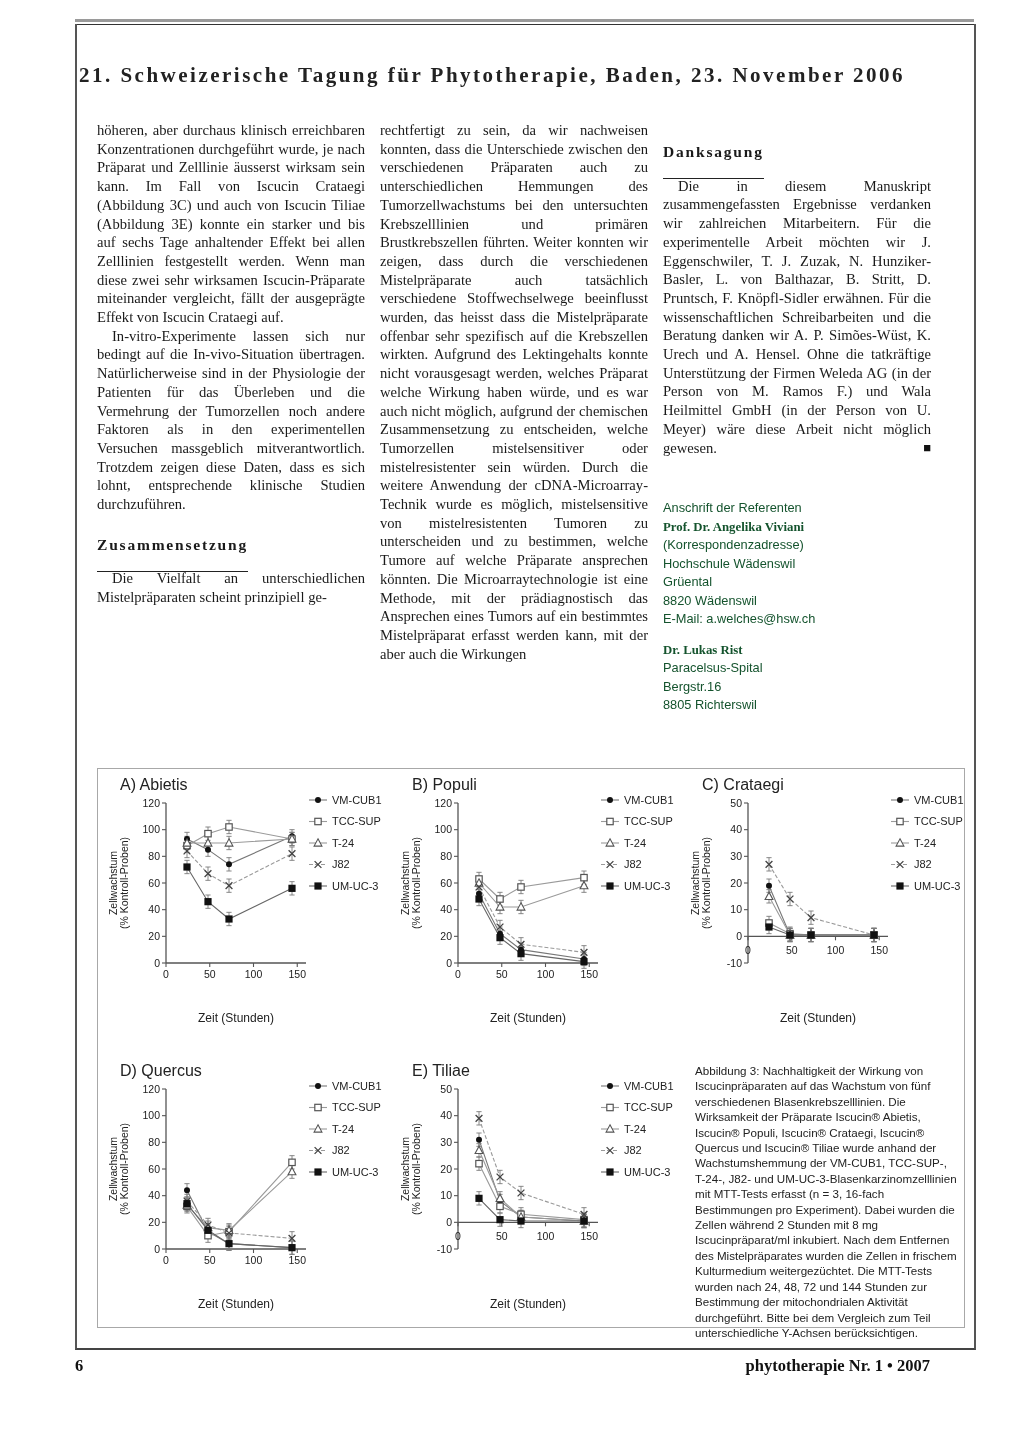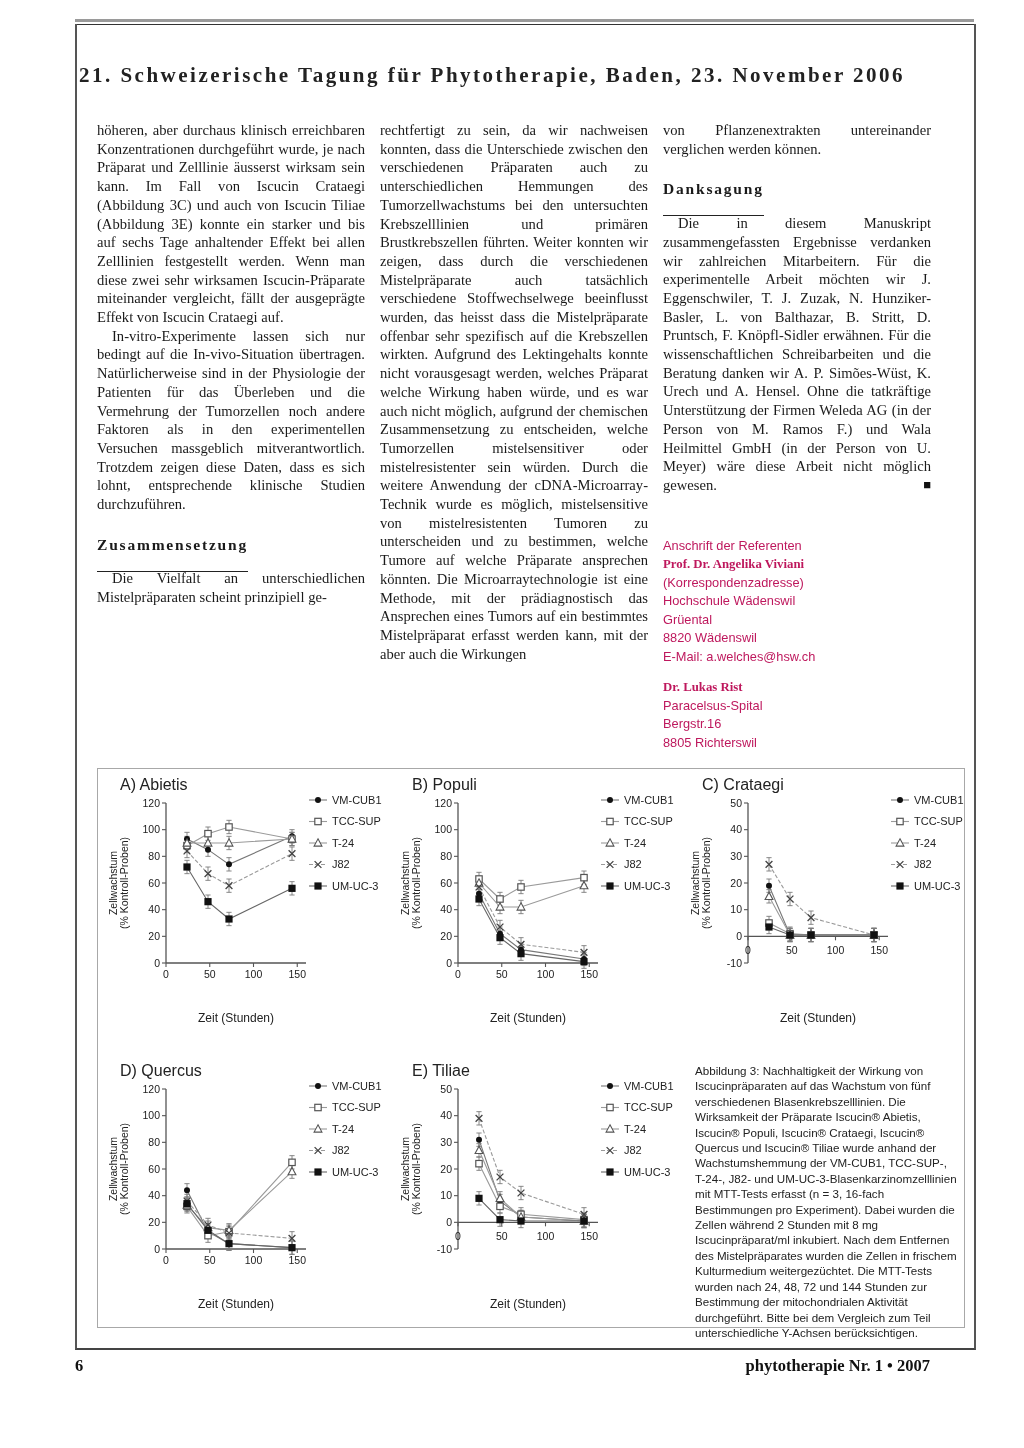--- a/index.html
+++ b/index.html
@@ -13,21 +13,21 @@
                 font-weight:bold;font-size:21px;letter-spacing:2.5px;color:#222;margin-top:29px;}
   .col{position:absolute;top:121px;width:268px;font-size:14.6px;line-height:18.7px;
        text-align:justify;text-justify:inter-word;}
   .col1{left:97px;} .col2{left:380px;} .col3{left:663px;}
   .col p{margin:0;}
   .col p.indent{text-indent:15px;}
   .sec-heading{font-weight:bold;font-size:15.5px;letter-spacing:1.8px;margin:22px 0 15px 0;}
   .sec-heading span{border-bottom:1.5px solid #222;padding-bottom:18px;}
   .end-mark{float:right;font-size:13px;line-height:18px;color:#111;}
   .address{margin-top:42px;font-family:"Liberation Sans",sans-serif;font-size:12.8px;
-           line-height:18.5px;color:#be185d;text-align:left;}
+           line-height:18.5px;color:#14532d;text-align:left;}
   .address .bold{font-weight:bold;font-family:Liberation Serif, serif;}
   .address .gap{height:12px;}
   .figure-box{position:absolute;left:97px;top:768px;width:866px;height:558px;border:1.5px solid #a8a8a8;}
   .chart{position:absolute;width:278px;height:258px;}
   .chart-a{left:8px;top:4px;} .chart-b{left:300px;top:4px;} .chart-c{left:590px;top:4px;}
   .chart-d{left:8px;top:290px;} .chart-e{left:300px;top:290px;}
   .fig-caption{position:absolute;left:597px;top:294px;width:262px;
                font-family:"Liberation Sans",sans-serif;font-size:11.6px;line-height:15.4px;
                color:#222;text-align:left;}
   .footer{position:absolute;left:75px;top:1356px;width:899px;display:flex;
@@ -51,21 +51,20 @@
     <p class="indent">In-vitro-Experimente lassen sich nur bedingt auf die In-vivo-Situation übertragen. Natürlicherweise sind in der Physiologie der Patienten für das Überleben und die Vermehrung der Tumorzellen noch andere Faktoren als in den experimentellen Versuchen massgeblich mitverantwortlich. Trotzdem zeigen diese Daten, dass es sich lohnt, entsprechende klinische Studien durchzuführen.</p>
     <div class="sec-heading"><span>Zusammensetzung</span></div>
     <p class="indent">Die Vielfalt an unterschiedlichen Mistelpräparaten scheint prinzipiell ge-</p>
   </div>
 
   <div class="col col2">
     <p>rechtfertigt zu sein, da wir nachweisen konnten, dass die Unterschiede zwischen den verschiedenen Präparaten auch zu unterschiedlichen Hemmungen des Tumorzellwachstums bei den untersuchten Krebszelllinien und primären Brustkrebszellen führten. Weiter konnten wir zeigen, dass durch die verschiedenen Mistelpräparate auch tatsächlich verschiedene Stoffwechselwege beeinflusst wurden, das heisst dass die Mistelpräparate offenbar sehr spezifisch auf die Krebszellen wirkten. Aufgrund des Lektingehalts konnte nicht vorausgesagt werden, welches Präparat welche Wirkung haben würde, und es war auch nicht möglich, aufgrund der chemischen Zusammensetzung zu entscheiden, welche Tumorzellen mistelsensitiver oder mistelresistenter sein würden. Durch die weitere Anwendung der cDNA-Microarray-Technik wurde es möglich, mistelsensitive von mistelresistenten Tumoren zu unterscheiden und zu bestimmen, welche Tumore auf welche Präparate ansprechen könnten. Die Microarraytechnologie ist eine Methode, mit der prädiagnostisch das Ansprechen eines Tumors auf ein bestimmtes Mistelpräparat erfasst werden kann, mit der aber auch die Wirkungen</p>
   </div>
 
   <div class="col col3">
-    <p>von Pflanzenextrakten untereinander verglichen werden können.</p>
     <div class="sec-heading"><span>Danksagung</span></div>
     <p class="indent"><span>Die in diesem Manuskript zusammengefassten Ergebnisse verdanken wir zahlreichen Mitarbeitern. Für die experimentelle Arbeit möchten wir J. Eggenschwiler, T. J. Zuzak, N. Hunziker-Basler, L. von Balthazar, B. Stritt, D. Pruntsch, F. Knöpfl-Sidler erwähnen. Für die wissenschaftlichen Schreibarbeiten und die Beratung danken wir A. P. Simões-Wüst, K. Urech und A. Hensel. Ohne die tatkräftige Unterstützung der Firmen Weleda AG (in der Person von M. Ramos F.) und Wala Heilmittel GmbH (in der Person von U. Meyer) wäre diese Arbeit nicht möglich gewesen.</span>
       <span class="end-mark">■</span></p>
     <div class="address">
       <div>Anschrift der Referenten</div>
       <div class="bold">Prof. Dr. Angelika Viviani</div>
       <div>(Korrespondenzadresse)</div>
       <div>Hochschule Wädenswil</div>
       <div>Grüental</div>
       <div>8820 Wädenswil</div>

